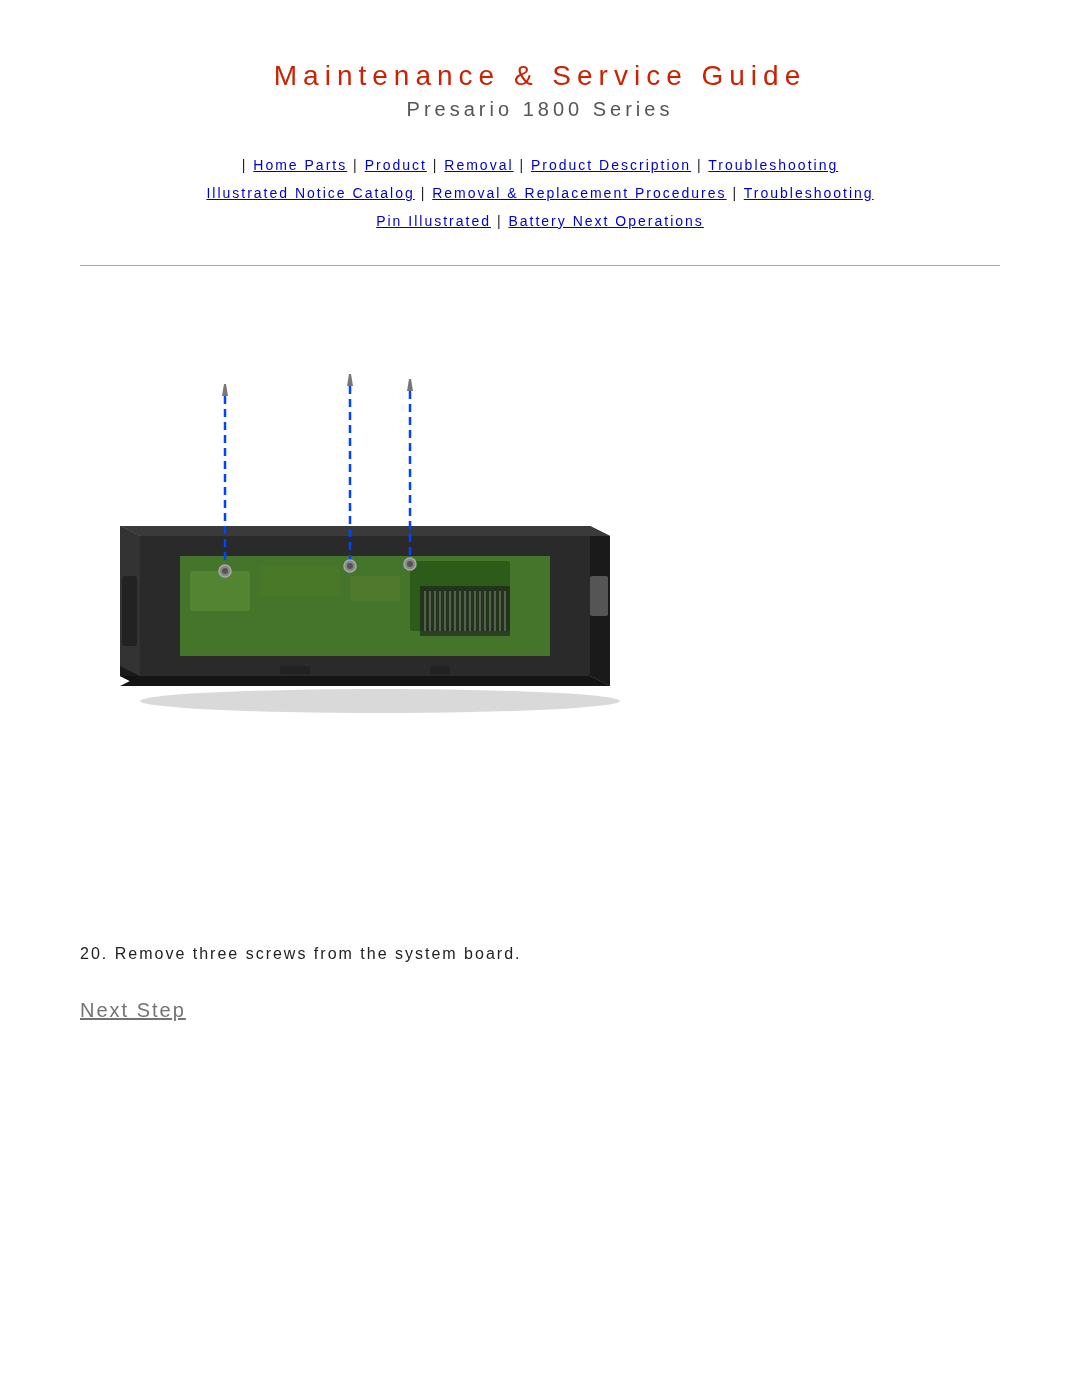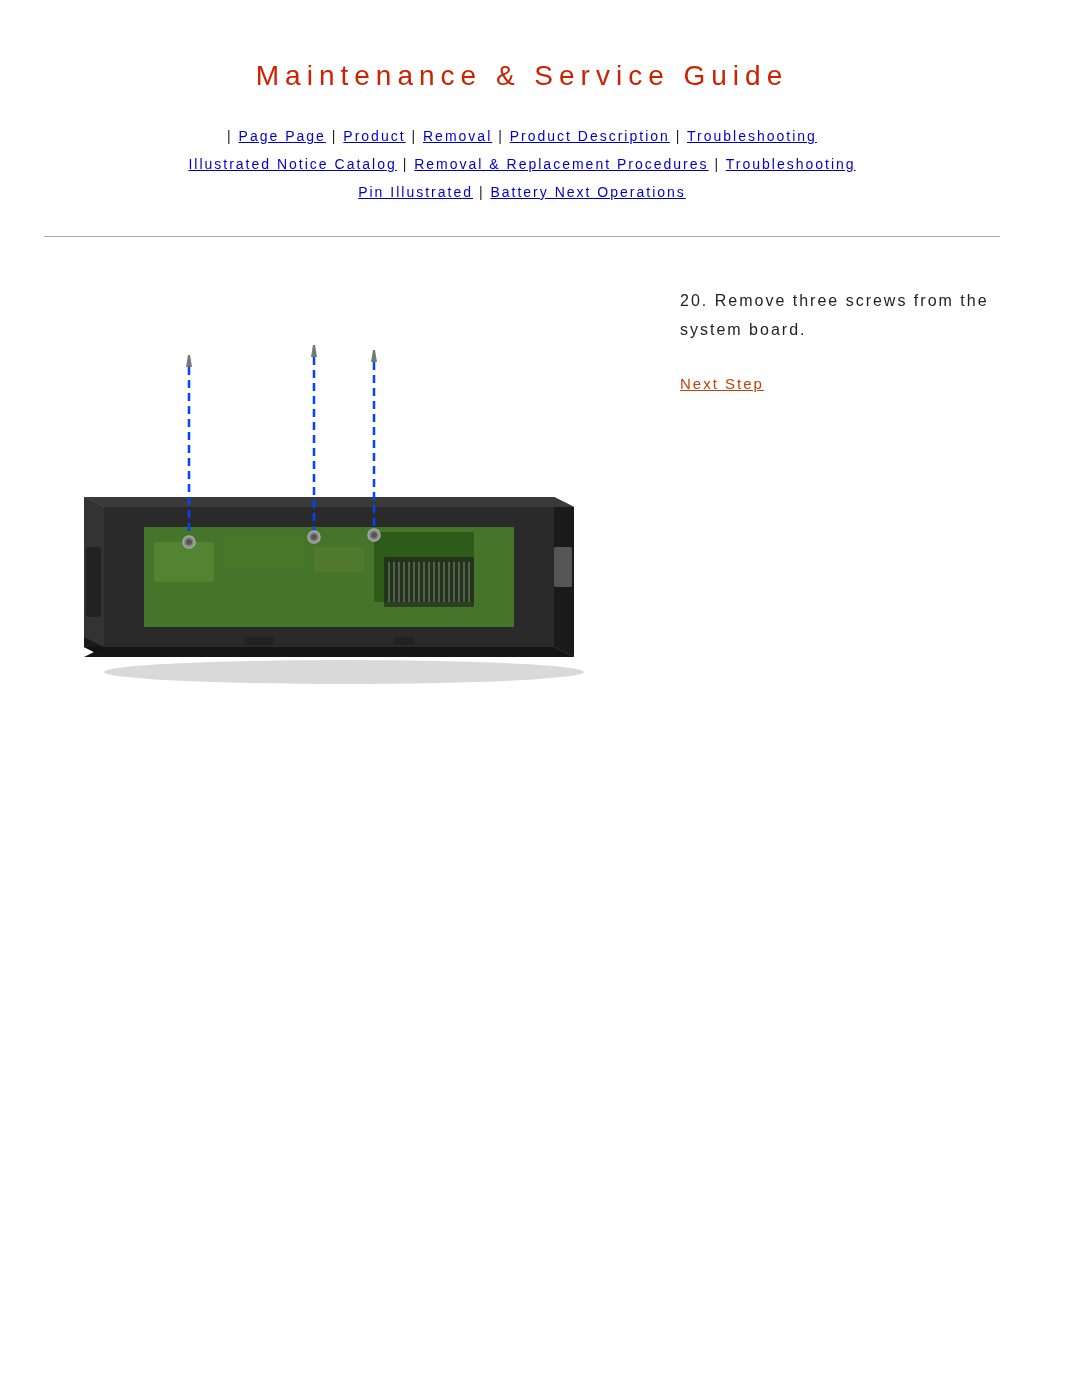--- a/index.html
+++ b/index.html
@@ -13,21 +13,21 @@
       font-family: Arial, sans-serif;
       width: 1080px;
       min-height: 1393px;
       color: #222222;
     }
 
     .page-wrapper {
       width: 1080px;
       min-height: 1393px;
       background: #ffffff;
-      padding: 60px 80px 60px 44px;
+      padding: 60px 80px 60px 80px;
     }
 
     .header-section {
       text-align: center;
       margin-bottom: 30px;
     }
 
     .main-title {
       font-size: 28px;
       color: #cc2200;
@@ -62,23 +62,23 @@
     }
 
     .divider {
       border: none;
       border-top: 1px solid #aaaaaa;
       margin-bottom: 30px;
     }
 
     .content-section {
       display: flex;
-      flex-direction: row;
+      flex-direction: column;
       align-items: flex-start;
-      gap: 56px;
+      gap: 44px;
     }
 
     .image-area {
       flex: 0 0 580px;
       width: 580px;
     }
 
     .laptop-illustration {
       width: 580px;
       height: 420px;
@@ -92,43 +92,44 @@
 
     .step-description {
       font-size: 16px;
       letter-spacing: 2px;
       line-height: 1.8;
       color: #222222;
       margin-bottom: 30px;
     }
 
     .next-step-link {
-      font-size: 15px;
-      color: #c2410c;
+      font-size: 20px;
+      color: #737373;
       text-decoration: underline;
       letter-spacing: 2px;
     }
 
     
     .laptop-svg {
       width: 100%;
       height: 100%;
     }
   </style>
 </head>
 <body>
 
 <div class="page-wrapper">
 
   <div class="header-section">
     <h1 class="main-title">Maintenance &amp; Service Guide</h1>
+    <p class="subtitle-line">Presario 1800 Series</p>
   </div>
 
   <div class="nav-section">
-    <span> | </span><a href="#">Page Page</a>
+    <span> | </span><a href="#">Home Parts</a>
     <span> | </span><a href="#">Product</a>
     <span> | </span><a href="#">Removal</a>
     <span> | </span><a href="#">Product Description</a>
     <span> | </span><a href="#">Troubleshooting</a>
     <br>
     <a href="#">Illustrated Notice Catalog</a>
     <span> | </span><a href="#">Removal &amp; Replacement Procedures</a>
     <span> | </span><a href="#">Troubleshooting</a>
     <br>
     <a href="#">Pin Illustrated</a>

